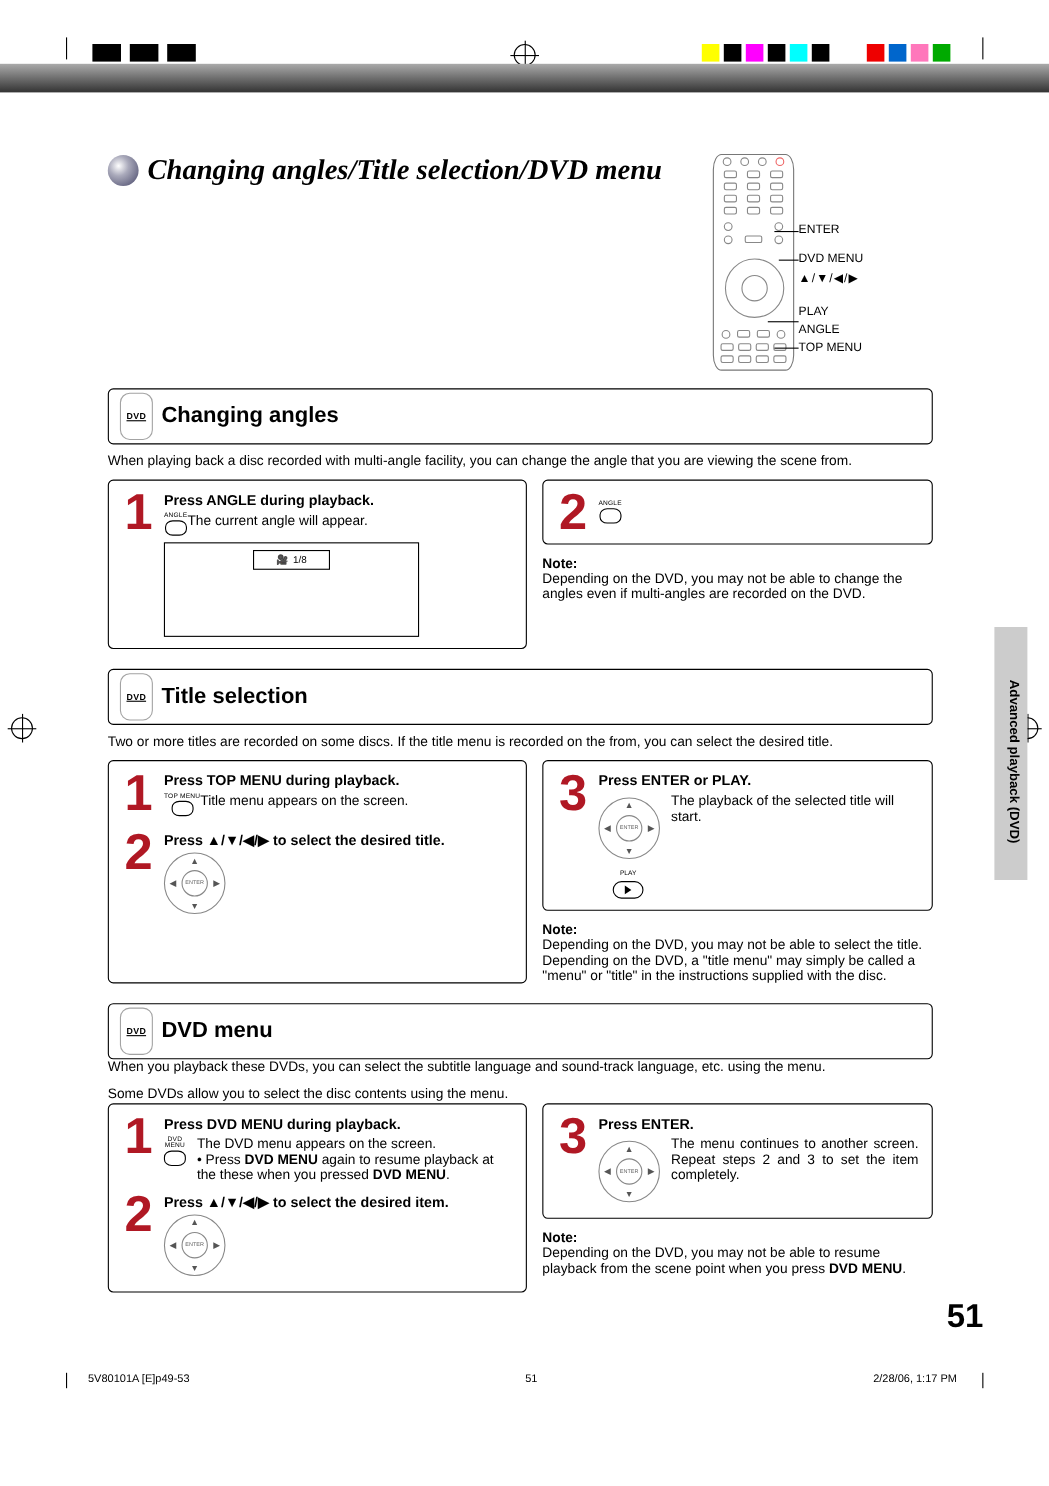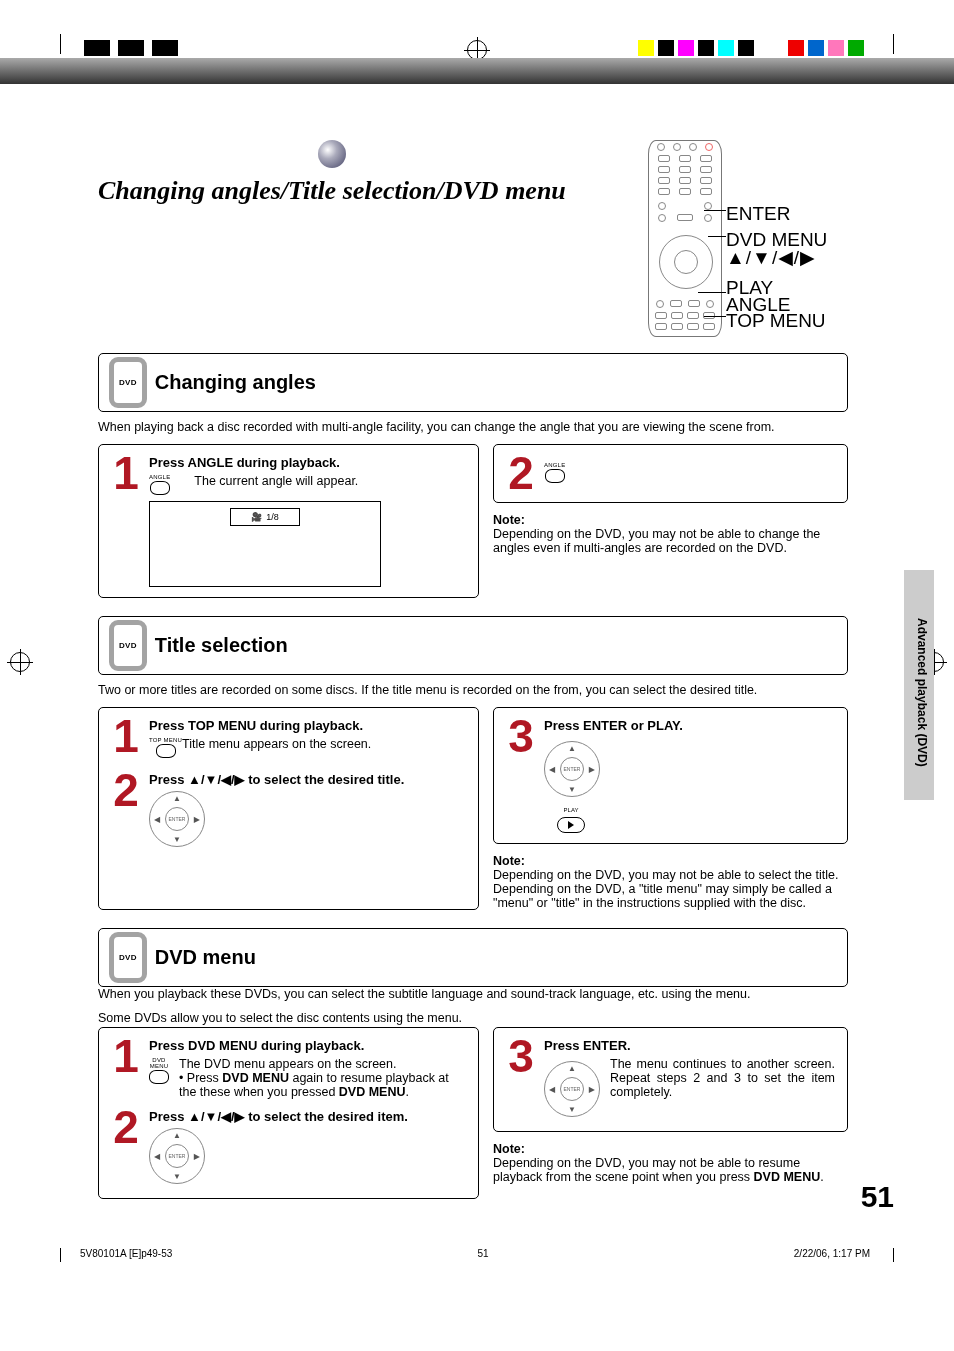--- a/index.html
+++ b/index.html
@@ -12,36 +12,36 @@
   .reg{width:18px;height:18px;border:1px solid #000;border-radius:50%;position:relative;display:inline-block;}
   .reg::before,.reg::after{content:"";position:absolute;background:#000;}
   .reg::before{left:-4px;top:50%;width:26px;height:1px;}
   .reg::after{top:-4px;left:50%;height:26px;width:1px;}
   .reg-center{position:absolute;left:50%;top:0;transform:translateX(-50%);}
   .reg-left{position:absolute;left:10px;top:652px;}
   .reg-right{position:absolute;right:10px;top:652px;}
   
   .content{position:absolute;top:140px;left:98px;width:750px;}
   .page-title-row{display:flex;align-items:flex-start;justify-content:space-between;margin-bottom:8px;}
-  .title-wrap{display:flex;align-items:center;gap:8px;flex-direction:column;}
+  .title-wrap{display:flex;align-items:center;gap:8px;}
   .bullet{width:28px;height:28px;border-radius:50%;background:radial-gradient(circle at 35% 35%,#fff 0%,#aab 35%,#446 100%);flex:none;}
   .page-title{font-family:"Times New Roman",serif;font-style:italic;font-weight:bold;font-size:26px;}
   
   .remote-box{position:relative;width:200px;height:195px;}
   .remote-body{position:absolute;left:0;top:0;width:72px;height:195px;border:1px solid #777;border-radius:8px/14px;background:#fff;}
   .remote-body .row{display:flex;justify-content:space-around;padding:2px 4px;}
   .pill{width:10px;height:5px;border:0.5px solid #888;border-radius:2px;}
   .circle{width:6px;height:6px;border:0.5px solid #888;border-radius:50%;}
   .dpad{position:absolute;left:10px;top:94px;width:52px;height:52px;border:1px solid #888;border-radius:50%;}
   .dpad::after{content:"";position:absolute;left:14px;top:14px;width:22px;height:22px;border:1px solid #888;border-radius:50%;}
-  .remote-label{position:absolute;left:78px;font-size:19px;white-space:nowrap;}
+  .remote-label{position:absolute;left:78px;font-size:11px;white-space:nowrap;}
   .lead{position:absolute;height:1px;background:#000;}
   
   .section-header{border:1px solid #000;border-radius:5px;padding:3px 10px;display:flex;align-items:center;gap:8px;margin-top:18px;}
-  .dvd-badge{display:inline-flex;align-items:center;border:5px solid #a3a3a3;border-radius:9px;padding:16px 5px;font-size:8px;font-weight:bold;letter-spacing:0.3px;}
+  .dvd-badge{display:inline-flex;align-items:center;border:1px solid #a3a3a3;border-radius:9px;padding:16px 5px;font-size:8px;font-weight:bold;letter-spacing:0.3px;text-decoration:underline;}
   .section-title{font-size:20px;font-weight:bold;}
   .intro{font-size:12.5px;margin:8px 0 10px;}
   .two-col{display:flex;gap:14px;}
   .step-box{border:1px solid #000;border-radius:5px;padding:10px 12px;flex:1;position:relative;}
   .step-row{display:flex;gap:8px;align-items:flex-start;}
   .bignum{font-family:Arial,Helvetica,sans-serif;font-weight:900;font-size:46px;line-height:0.8;color:#b01824;flex:none;width:30px;text-align:center;}
   .step-title{font-weight:bold;font-size:13px;margin-bottom:4px;}
   .step-body{font-size:12.5px;}
   .btn-icon{display:inline-block;text-align:center;font-size:6px;letter-spacing:0.2px;}
   .btn-icon .c{width:18px;height:12px;border:1px solid #000;border-radius:7px/6px;margin:1px auto 0;}
@@ -180,21 +180,21 @@
       <span class="section-title">Changing angles</span>
     </div>
     <div class="intro">When playing back a disc recorded with multi-angle facility, you can change the angle that you are viewing the scene from.</div>
 
     <div class="two-col">
       <div class="step-box">
         <div class="step-row">
           <div class="bignum">1</div>
           <div style="flex:1">
             <div class="step-title">Press ANGLE during playback.</div>
-            <div style="display:flex;gap:24px;align-items:flex-start;">
+            <div style="display:flex;gap:0;align-items:flex-start;">
               <span class="btn-icon"><span>ANGLE</span><div class="c"></div></span>
               <span class="step-body">The current angle will appear.</span>
             </div>
             <div class="osd">
               <div class="osd-inner">
                   <span>🎥</span> 
                   <span>1/8</span>
                 </div>
             </div>
           </div>
@@ -251,20 +251,21 @@
             <div class="bignum">3</div>
             <div style="flex:1">
               <div class="step-title">Press ENTER or PLAY.</div>
               <div style="display:flex;gap:10px;align-items:flex-start;">
                 <div class="dpad-small" style="flex:none;">
                   <span class="tri" style="top:2px;left:50%;transform:translateX(-50%);">▲</span>
                   <span class="tri" style="bottom:2px;left:50%;transform:translateX(-50%);">▼</span>
                   <span class="tri" style="left:4px;top:50%;transform:translateY(-50%);">◀</span>
                   <span class="tri" style="right:4px;top:50%;transform:translateY(-50%);">▶</span>
                 </div>
+                <span class="step-body">The playback of the selected title will start.</span>
               </div>
               <div class="play-wrap" style="width:54px;"><span>PLAY</span><div class="play-btn"></div></div>
             </div>
           </div>
         </div>
         <div class="note-lbl">Note:</div>
         <div class="note-txt">Depending on the DVD, you may not be able to select the title. Depending on the DVD, a "title menu" may simply be called a "menu" or "title" in the instructions supplied with the disc.</div>
       </div>
     </div>
 
@@ -329,18 +330,18 @@
     </div>
 
   </div>
 
   <div class="pagenum">51</div>
 
   <div class="footer">
     <span>5V80101A [E]p49-53</span>
     <span>51</span>
 
-    <span>2/22/06, 1:17 PM</span>
+    <span>2/28/06, 1:17 PM</span>
   </div>
   <div class="frame-v2" style="left:60px;"></div>
   <div class="frame-v2" style="right:60px;"></div>
 
 </div>
 
 </body></html>

